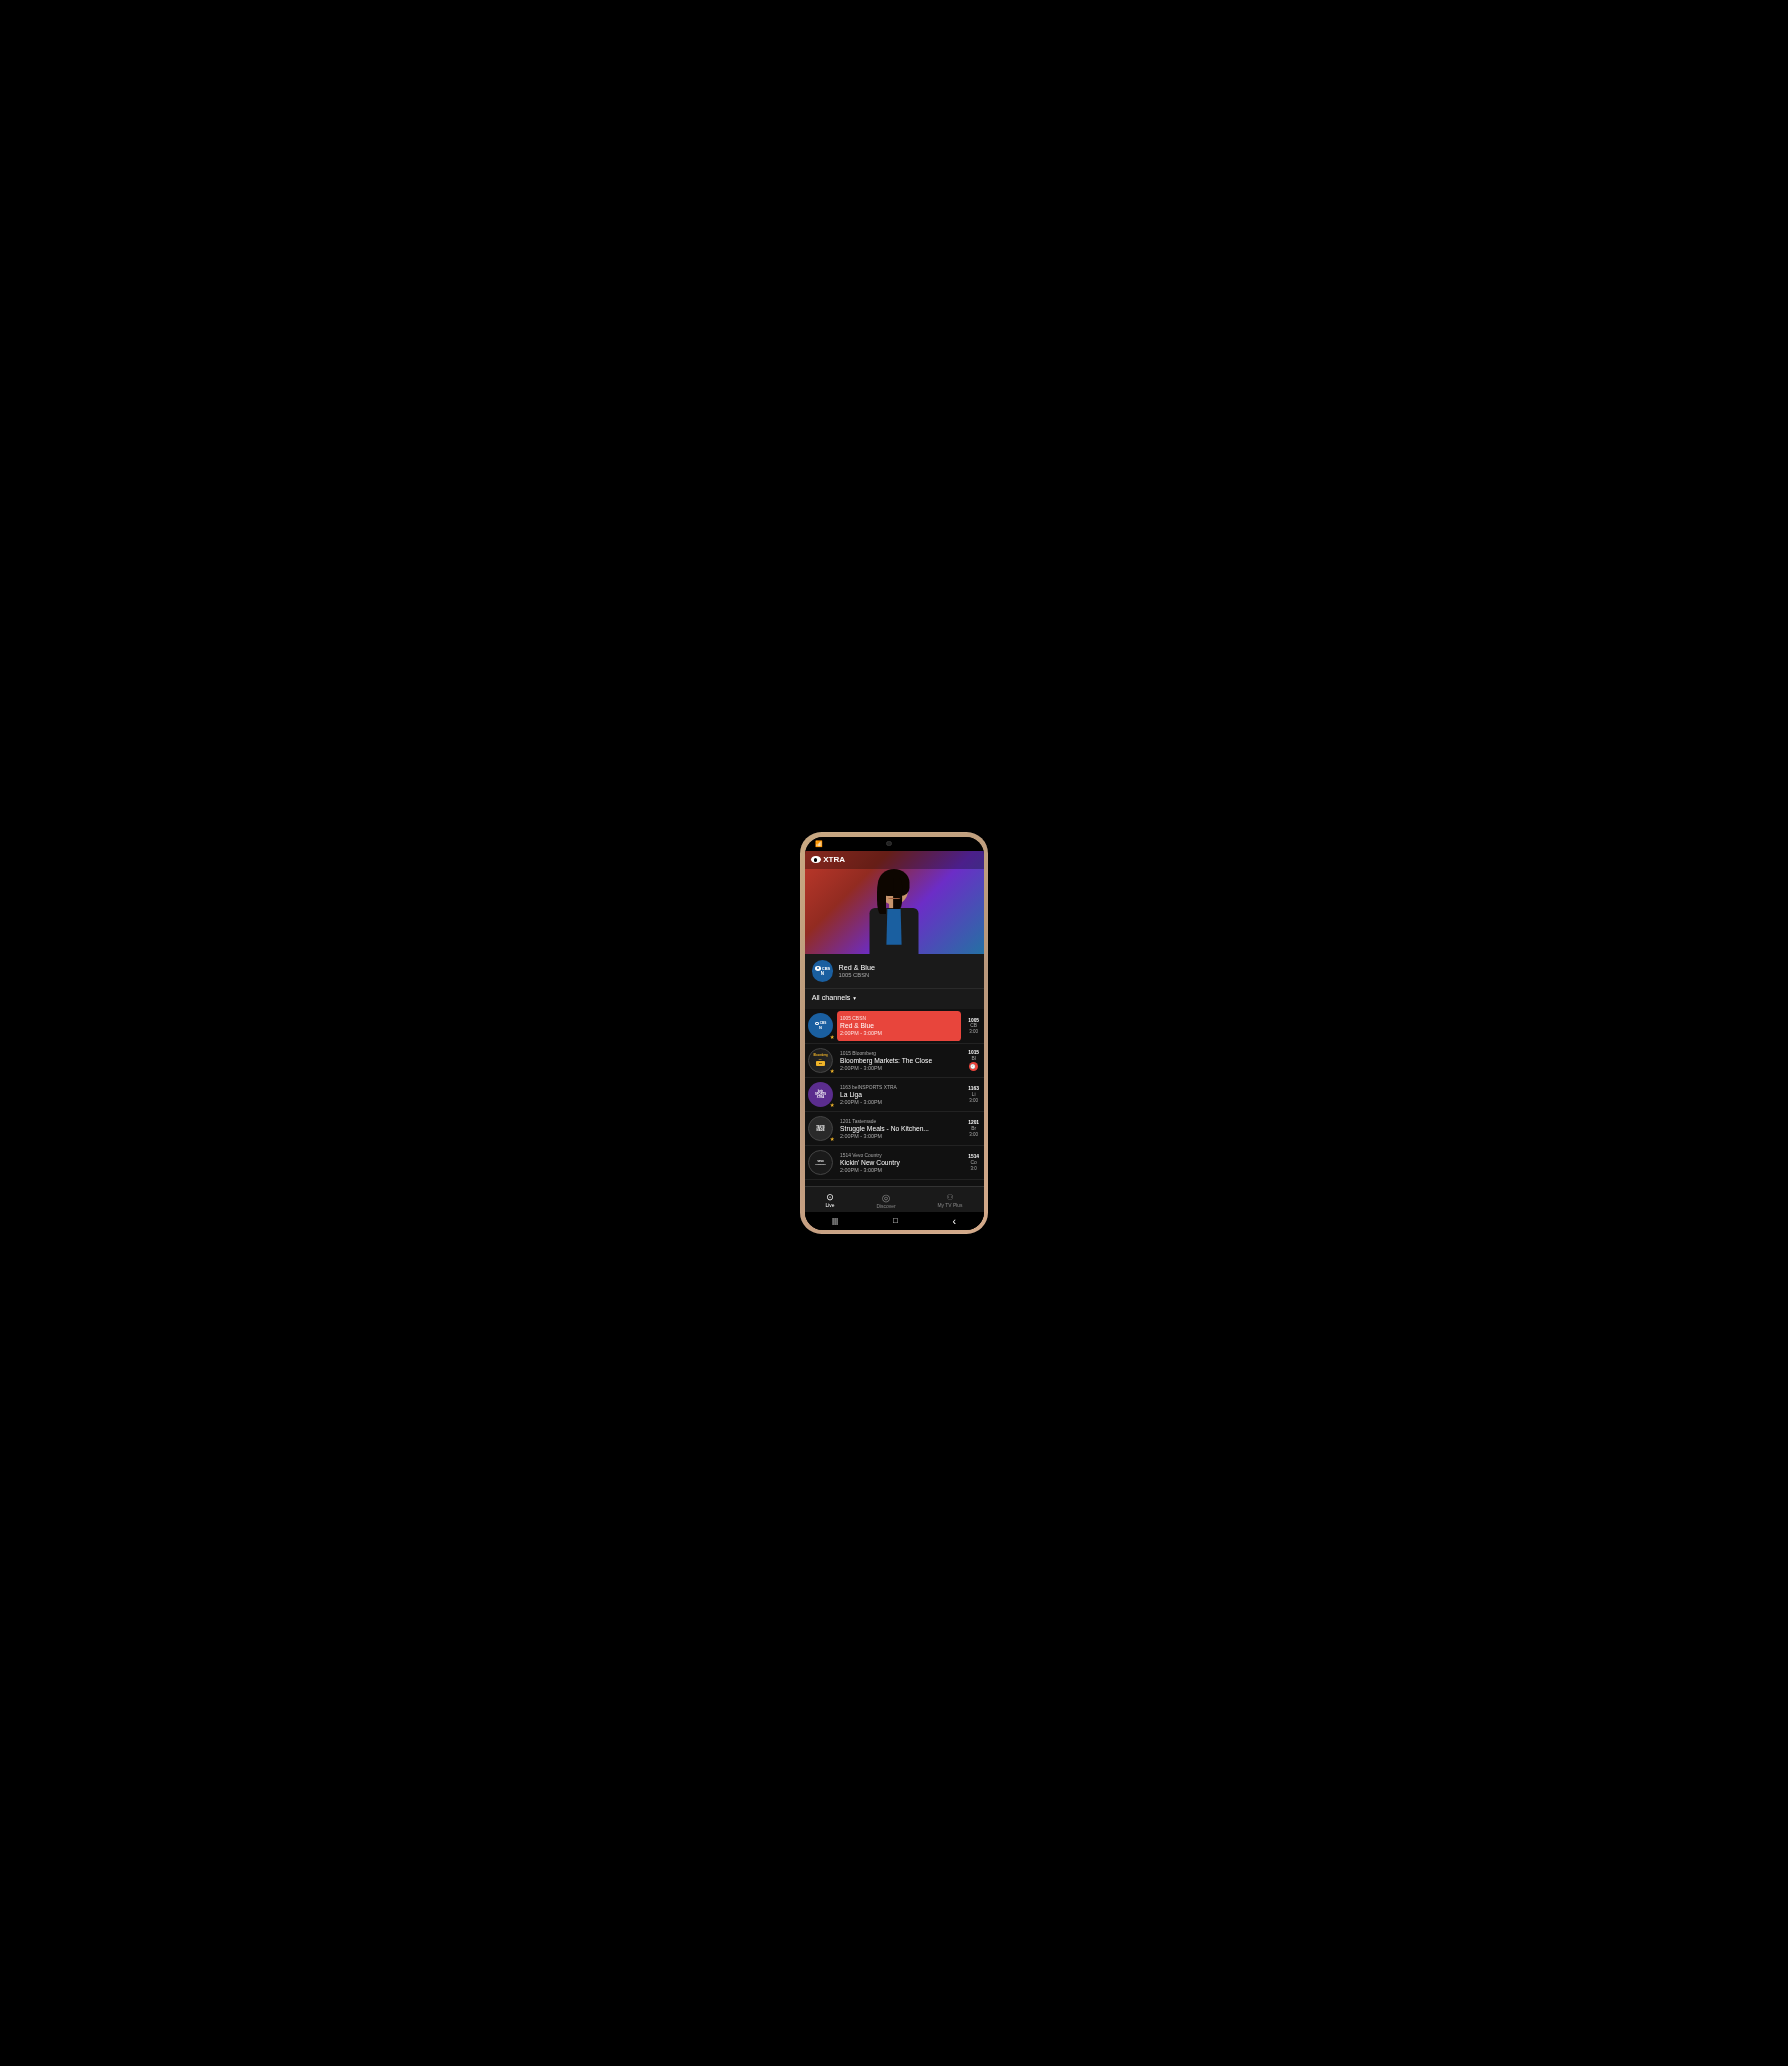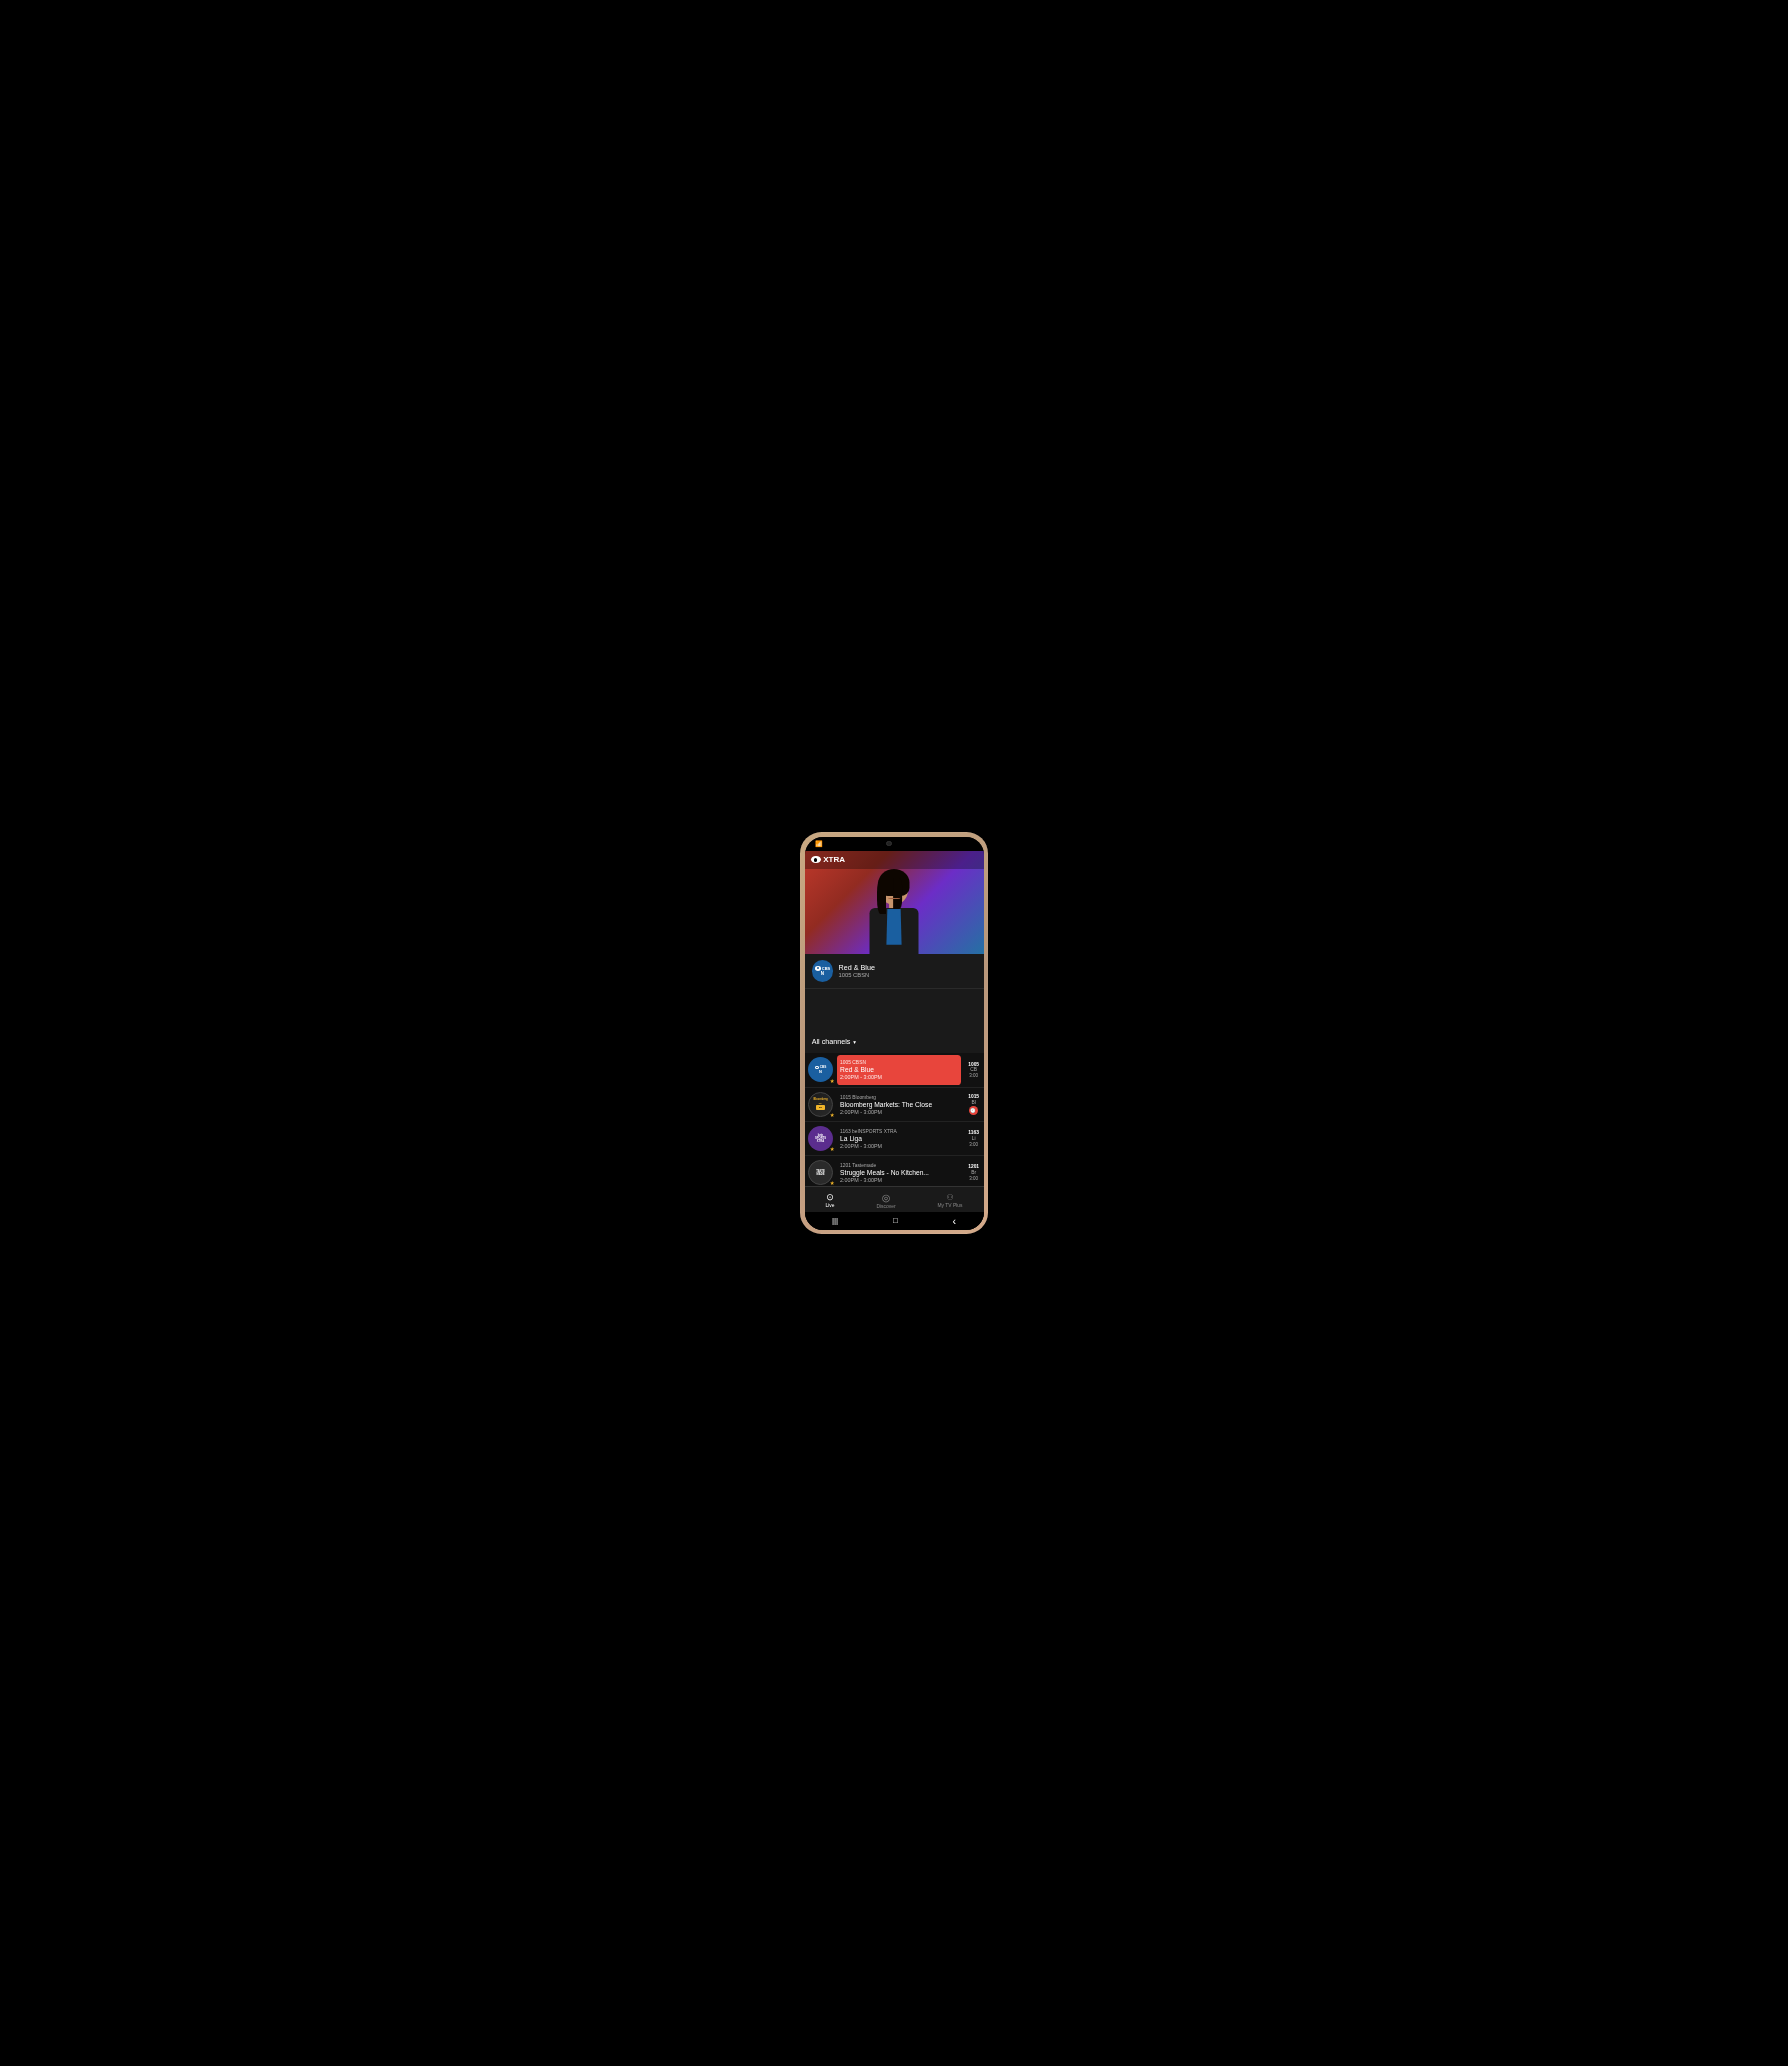--- a/index.html
+++ b/index.html
@@ -160,21 +160,20 @@
       flex-shrink: 0;
     }
 
     .all-channels-btn {
       display: flex;
       align-items: center;
       gap: 2.7px;
       background: none;
       border: none;
       cursor: pointer;
-      margin-top: 44px;
     }
 
     .all-channels-text {
       color: #fff;
       font-size: 7.2px;
     }
 
     .dropdown-arrow {
       color: #fff;
       font-size: 5.4px;

